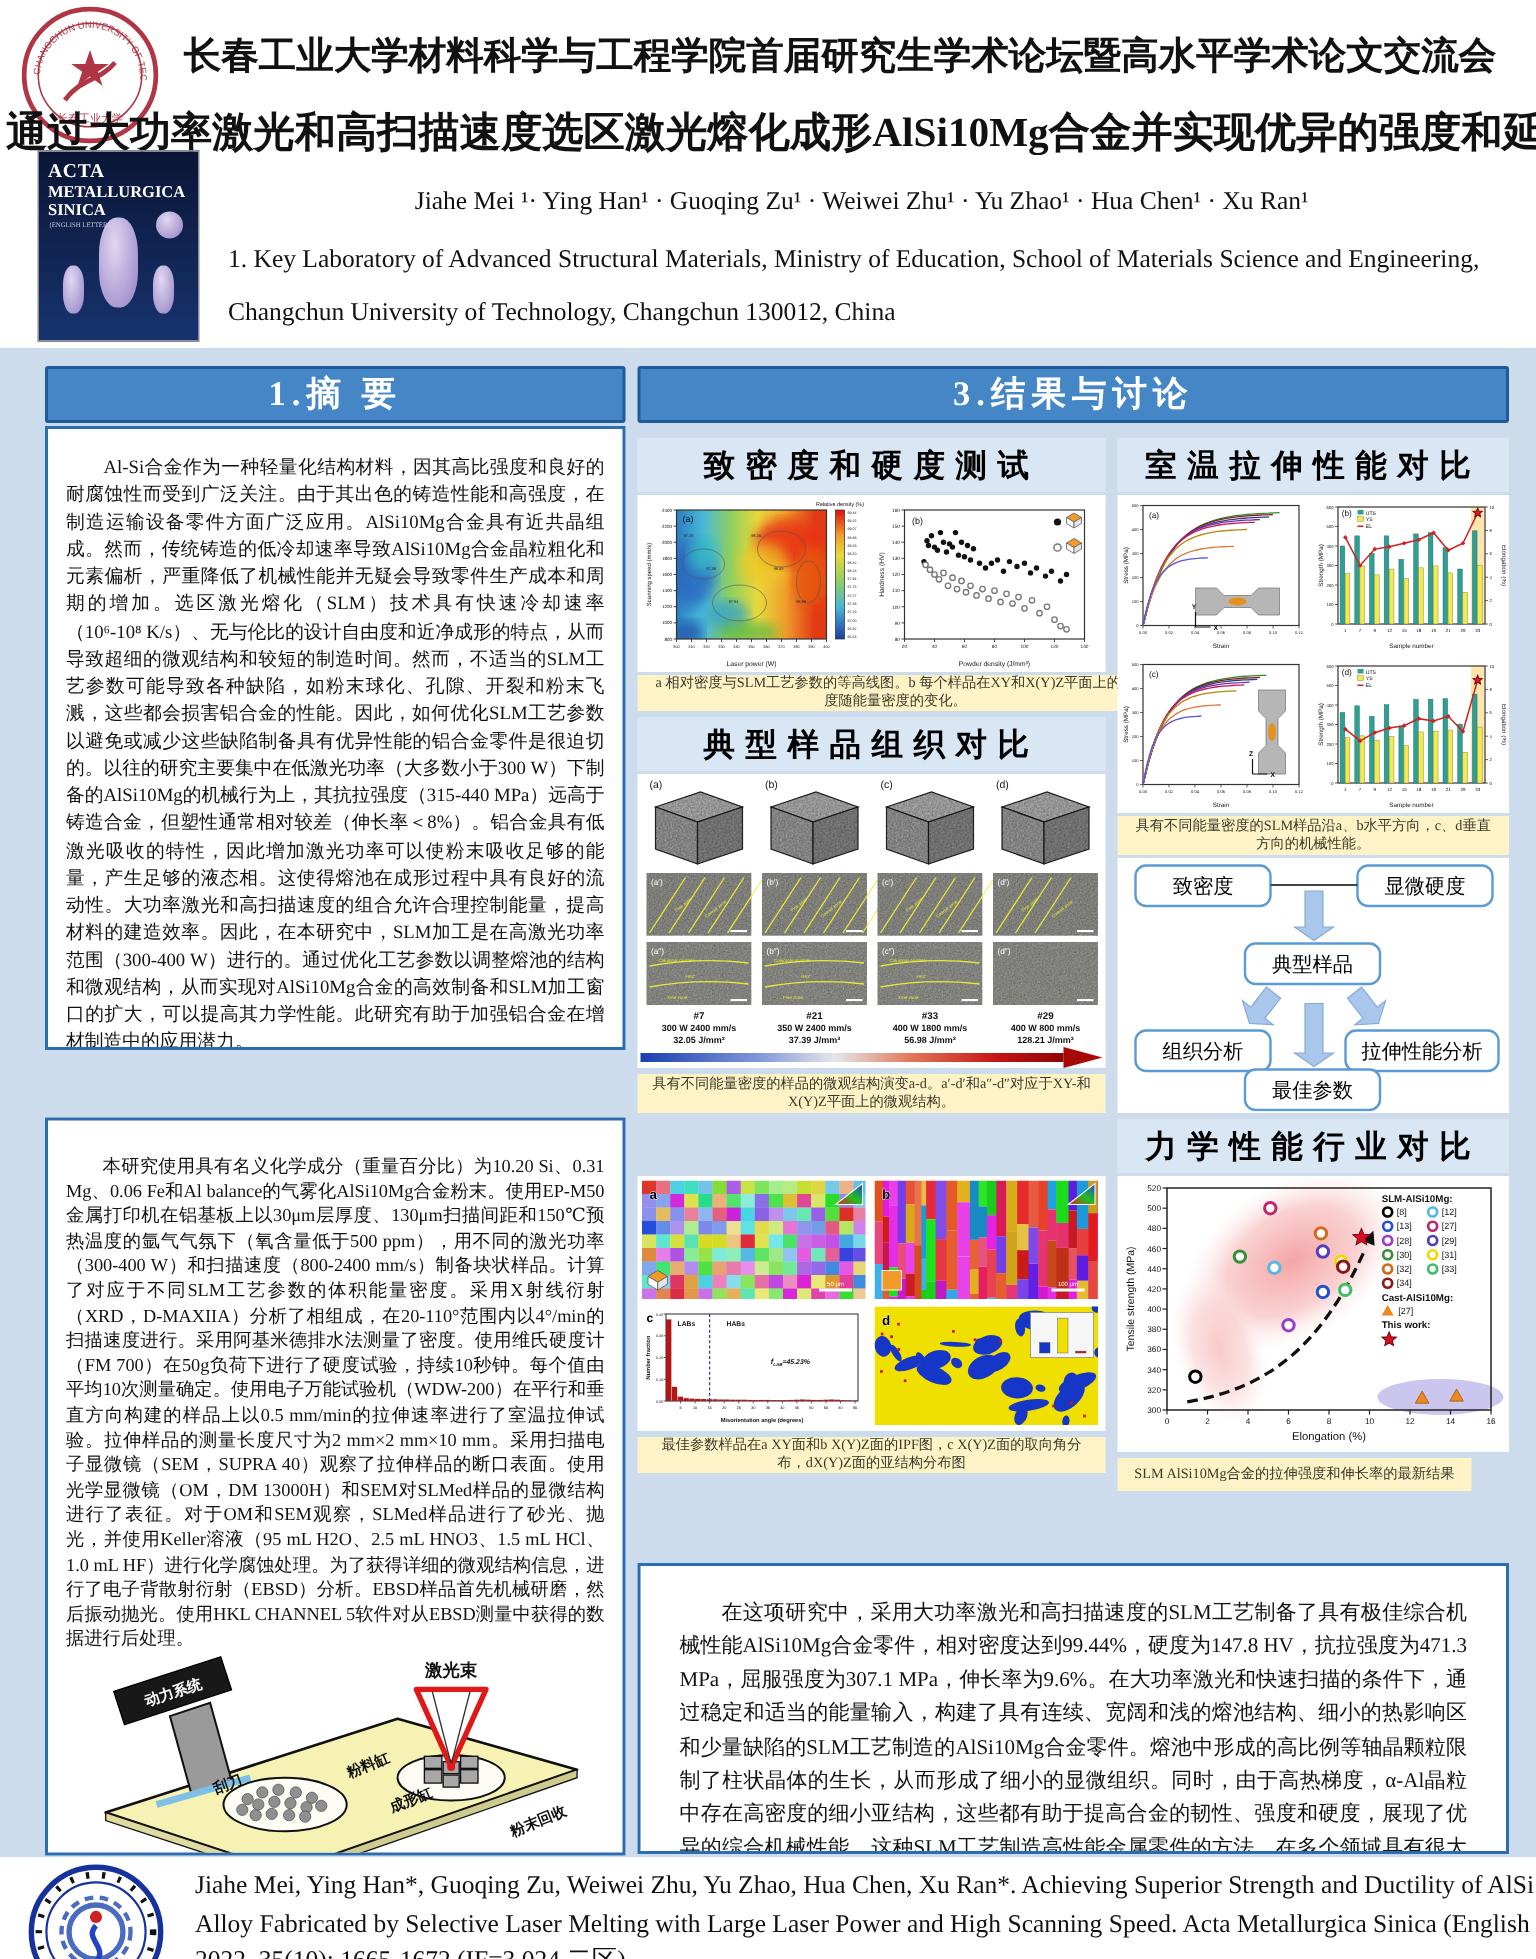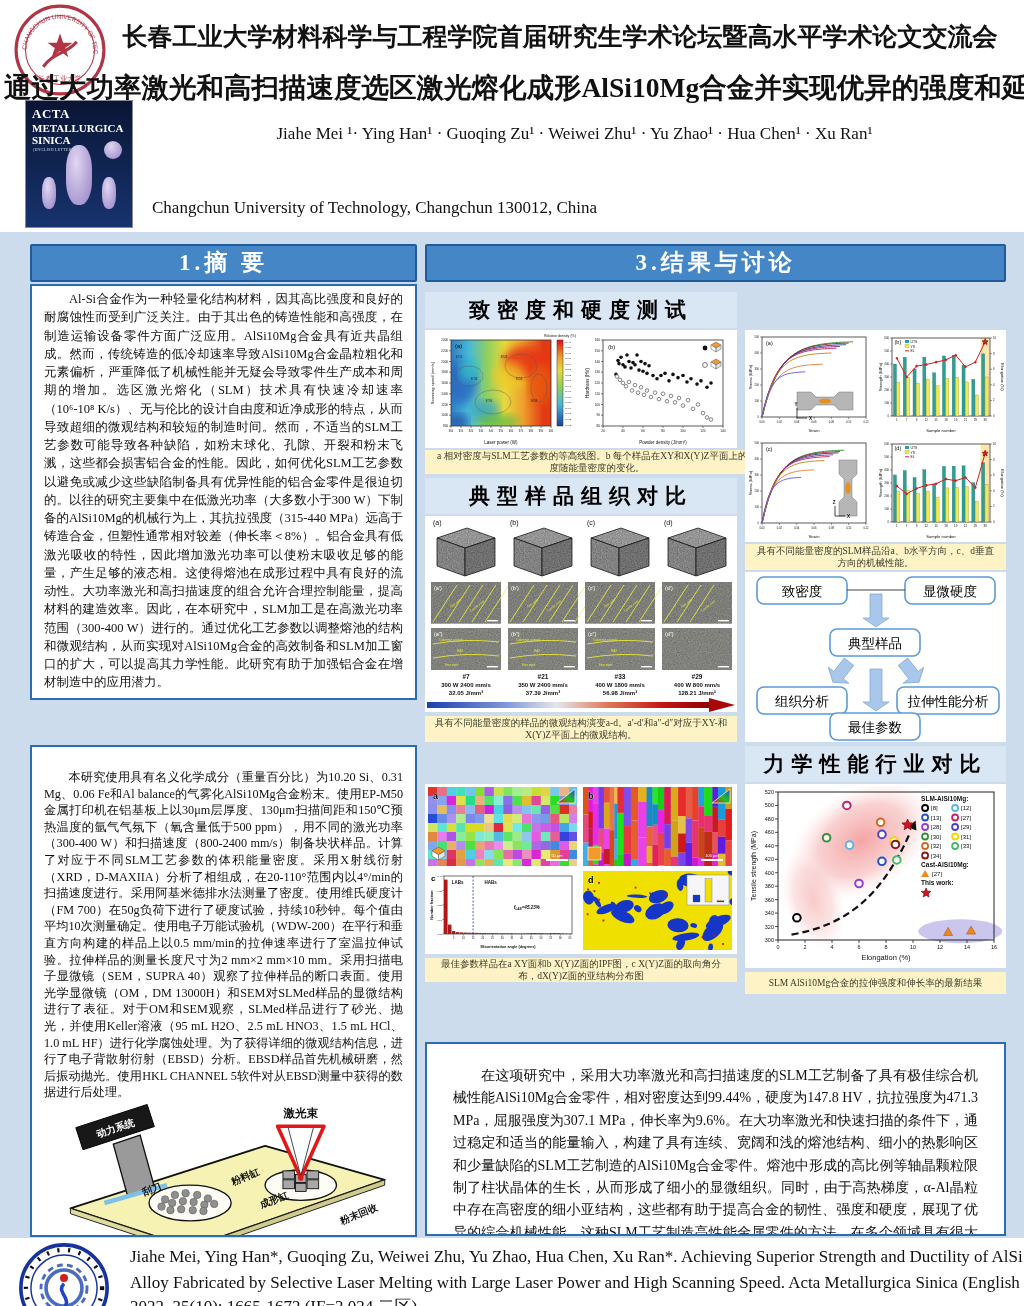--- a/index.html
+++ b/index.html
@@ -11,21 +11,21 @@
   .secbar{position:absolute;background:#4587c6;border:2px solid #1f5a9a;color:#fff;
           font-weight:bold;text-align:center;letter-spacing:4px;border-radius:2px;
           font-size:23px;line-height:34px;box-sizing:border-box;}
   .substrip{position:absolute;background:#d9e6f3;color:#000;font-weight:bold;font-size:21px;
             text-align:center;letter-spacing:7px;line-height:36px;box-sizing:border-box;}
   .cap{position:absolute;background:#fdf3c6;color:#3a3a28;font-size:9.5px;line-height:1.3;
        display:flex;align-items:center;justify-content:center;text-align:center;
        padding:2px 8px;box-sizing:border-box;}
   .panel{position:absolute;background:#ffffff;box-sizing:border-box;}
   .box{position:absolute;background:#fff;border:2px solid #2a6db0;box-sizing:border-box;overflow:hidden;}
-  .bodytext{font-size:12.5px;line-height:1.46;text-align:justify;padding:4px 12px;}
+  .bodytext{font-size:12.5px;line-height:1.46;text-align:justify;padding:16px 12px;}
   .bodytext p{margin:0;text-indent:2em;}
   .methods-text{font-size:12.2px;line-height:1.36;}
   .title1{font-size:25px;font-weight:bold;text-align:center;}
   .title2{font-size:27.5px;font-weight:bold;text-align:center;}
   .authors{font-size:17px;text-align:center;}
   .affil{font-size:17px;}
   .cover{background:linear-gradient(#0a1535,#17336e);border:1px solid #889;color:#fff;overflow:hidden;}
   .cover .t1{font-size:13px;font-weight:bold;letter-spacing:.5px;margin:5px 0 0 6px;}
   .cover .t2{font-size:11px;font-weight:bold;margin:0 0 0 6px;}
   .cover .t3{font-size:11px;font-weight:bold;margin:0 0 0 6px;}
@@ -113,20 +113,21 @@
     <div class="t2">METALLURGICA</div>
     <div class="t3">SINICA</div>
     <div class="t4">(ENGLISH LETTERS)</div>
     <div class="capsule" style="left:40px;top:44px;width:26px;height:60px"></div>
     <div class="capsule" style="left:16px;top:76px;width:14px;height:32px"></div>
     <div class="capsule" style="left:76px;top:76px;width:14px;height:32px"></div>
     <div class="capsule" style="left:78px;top:40px;width:18px;height:18px;border-radius:50%"></div>
   </div>
 
   <div class="abs authors nowrap" style="left:135px;right:10px;top:124px">Jiahe Mei ¹· Ying Han¹ · Guoqing Zu¹ · Weiwei Zhu¹ · Yu Zhao¹ · Hua Chen¹ · Xu Ran¹</div>
+  <div class="abs affil nowrap" style="left:152px;top:163px">1. Key Laboratory of Advanced Structural Materials, Ministry of Education, School of Materials Science and Engineering,</div>
   <div class="abs affil nowrap" style="left:152px;top:198px">Changchun University of Technology, Changchun 130012, China</div>
 
   <div class="band" style="top:232px;height:1006px"></div>
 
   <div class="secbar" style="left:30px;top:244px;width:387px;height:38px">1.摘 要</div>
   <div class="box bodytext" style="left:30px;top:284px;width:387px;height:416px">
     <p>Al-Si合金作为一种轻量化结构材料，因其高比强度和良好的耐腐蚀性而受到广泛关注。由于其出色的铸造性能和高强度，在制造运输设备零件方面广泛应用。AlSi10Mg合金具有近共晶组成。然而，传统铸造的低冷却速率导致AlSi10Mg合金晶粒粗化和元素偏析，严重降低了机械性能并无疑会导致零件生产成本和周期的增加。选区激光熔化（SLM）技术具有快速冷却速率（10⁶-10⁸ K/s）、无与伦比的设计自由度和近净成形的特点，从而导致超细的微观结构和较短的制造时间。然而，不适当的SLM工艺参数可能导致各种缺陷，如粉末球化、孔隙、开裂和粉末飞溅，这些都会损害铝合金的性能。因此，如何优化SLM工艺参数以避免或减少这些缺陷制备具有优异性能的铝合金零件是很迫切的。以往的研究主要集中在低激光功率（大多数小于300 W）下制备的AlSi10Mg的机械行为上，其抗拉强度（315-440 MPa）远高于铸造合金，但塑性通常相对较差（伸长率＜8%）。铝合金具有低激光吸收的特性，因此增加激光功率可以使粉末吸收足够的能量，产生足够的液态相。这使得熔池在成形过程中具有良好的流动性。大功率激光和高扫描速度的组合允许合理控制能量，提高材料的建造效率。因此，在本研究中，SLM加工是在高激光功率范围（300-400 W）进行的。通过优化工艺参数以调整熔池的结构和微观结构，从而实现对AlSi10Mg合金的高效制备和SLM加工窗口的扩大，可以提高其力学性能。此研究有助于加强铝合金在增材制造中的应用潜力。</p>
   </div>
 
   <div class="box bodytext methods-text" style="left:30px;top:745px;width:387px;height:492px;padding:22px 12px">
@@ -915,20 +916,21 @@
           <rect x="104" y="4" width="42" height="30" fill="#f6f6f6" stroke="#888" stroke-width="0.5"></rect>
           <rect x="110" y="24" width="7" height="7.000000000000001" fill="#1636c8" stroke="#555" stroke-width="0.3"></rect>
           <rect x="122" y="7.75" width="7" height="23.25" fill="#f0e000" stroke="#555" stroke-width="0.3"></rect>
           <rect x="134" y="29.75" width="7" height="1.25" fill="#cc1414" stroke="#555" stroke-width="0.3"></rect>
           <text x="5" y="12" font-size="9" text-anchor="start" fill="#000" font-weight="bold" stroke="#fff" stroke-width="0.5" paint-order="stroke">d</text>
         </svg>
       </div>
   </div>
   <div class="cap" style="left:425px;top:958px;width:312px;height:24px">最佳参数样品在a XY面和b X(Y)Z面的IPF图，c X(Y)Z面的取向角分布，dX(Y)Z面的亚结构分布图</div>
 
+  <div class="substrip" style="left:745px;top:292px;width:261px;height:36px">室温拉伸性能对比</div>
   <div class="panel gridfig" style="left:745px;top:330px;width:261px;height:212px;grid-template-columns:1fr 1fr;align-items:center;justify-items:center">
     <div id="fig-ss-a">
         <svg width="127" height="103" viewBox="0 0 127 103">
           <rect x="15" y="5" width="104" height="80" fill="#fff" stroke="#333" stroke-width="0.8"></rect>
           <path d="M15,85 L18.6,71.3 L22.3,60.0 L25.9,50.8 L29.6,43.3 L33.2,37.1 L36.8,32.1 L40.5,28.0 L44.1,24.6 L47.8,21.8 L51.4,19.5 L55.0,17.7 L58.7,16.2 L62.3,14.9 L66.0,13.9 L69.6,13.1 L73.2,12.4 L76.9,11.8 L80.5,11.4 L84.2,11.0 L87.8,10.7 L91.4,10.4 L95.1,10.2 L98.7,10.1 L102.4,9.9 L106.0,9.8" fill="none" stroke="#2e8b2e" stroke-width="0.9"></path>
           <path d="M15,85 L18.5,71.5 L21.9,60.5 L25.4,51.4 L28.9,44.0 L32.3,38.0 L35.8,33.0 L39.3,28.9 L42.7,25.6 L46.2,22.9 L49.7,20.7 L53.1,18.8 L56.6,17.3 L60.1,16.1 L63.5,15.1 L67.0,14.3 L70.5,13.6 L73.9,13.1 L77.4,12.6 L80.9,12.2 L84.3,11.9 L87.8,11.7 L91.3,11.5 L94.7,11.3 L98.2,11.2 L101.7,11.1" fill="none" stroke="#8b1a1a" stroke-width="0.9"></path>
           <path d="M15,85 L18.4,71.8 L21.7,61.0 L25.1,52.1 L28.5,44.9 L31.8,39.0 L35.2,34.1 L38.5,30.1 L41.9,26.9 L45.3,24.2 L48.6,22.0 L52.0,20.3 L55.4,18.8 L58.7,17.6 L62.1,16.6 L65.4,15.8 L68.8,15.2 L72.2,14.6 L75.5,14.2 L78.9,13.8 L82.3,13.5 L85.6,13.3 L89.0,13.1 L92.3,12.9 L95.7,12.8 L99.1,12.7" fill="none" stroke="#27408b" stroke-width="0.9"></path>
           <path d="M15,85 L18.1,72.1 L21.2,61.6 L24.4,52.9 L27.5,45.9 L30.6,40.1 L33.7,35.4 L36.8,31.5 L40.0,28.3 L43.1,25.7 L46.2,23.6 L49.3,21.8 L52.4,20.4 L55.6,19.2 L58.7,18.3 L61.8,17.5 L64.9,16.9 L68.0,16.3 L71.2,15.9 L74.3,15.6 L77.4,15.3 L80.5,15.0 L83.6,14.8 L86.8,14.7 L89.9,14.5 L93.0,14.4" fill="none" stroke="#7a2ea0" stroke-width="0.9"></path>
           <path d="M15,85 L18.0,72.4 L21.0,62.2 L23.9,53.7 L26.9,46.9 L29.9,41.2 L32.9,36.6 L35.9,32.8 L38.9,29.7 L41.8,27.2 L44.8,25.1 L47.8,23.4 L50.8,22.0 L53.8,20.9 L56.7,19.9 L59.7,19.2 L62.7,18.6 L65.7,18.0 L68.7,17.6 L71.6,17.3 L74.6,17.0 L77.6,16.8 L80.6,16.6 L83.6,16.4 L86.6,16.3 L89.5,16.2" fill="none" stroke="#c2185b" stroke-width="0.9"></path>
           <path d="M15,85 L17.8,73.3 L20.5,63.8 L23.3,55.9 L26.1,49.5 L28.9,44.3 L31.6,40.0 L34.4,36.5 L37.2,33.6 L40.0,31.2 L42.7,29.3 L45.5,27.7 L48.3,26.4 L51.1,25.4 L53.8,24.5 L56.6,23.8 L59.4,23.2 L62.1,22.7 L64.9,22.3 L67.7,22.0 L70.5,21.7 L73.2,21.5 L76.0,21.4 L78.8,21.2 L81.6,21.1 L84.3,21.0" fill="none" stroke="#b8860b" stroke-width="0.9"></path>
@@ -1312,21 +1314,21 @@
           <circle cx="177.1" cy="69.5" r="3" fill="#fff" stroke="#8b1616" stroke-width="1.8"></circle>
           <text x="183.1" y="71.5" font-size="6" text-anchor="start" fill="#111">[34]</text>
           <text x="173.1" y="81" font-size="6.5" text-anchor="start" fill="#111" font-weight="bold">Cast-AlSi10Mg:</text>
           <polygon points="177.1,84 173.1,91 181.1,91" fill="#f08822"></polygon>
           <text x="184.1" y="90" font-size="6" text-anchor="start" fill="#111">[27]</text>
           <text x="173.1" y="99" font-size="6.5" text-anchor="start" fill="#111" font-weight="bold">This work:</text>
           <polygon points="178.1,102.0 179.4,105.2 182.9,105.5 180.2,107.7 181.0,111.0 178.1,109.3 175.2,111.0 176.0,107.7 173.3,105.5 176.8,105.2" fill="#d80f20" stroke="#7a0a14" stroke-width="0.7"></polygon>
         </svg>
       </div>
   </div>
-  <div class="cap" style="left:745px;top:972px;width:261px;height:22px">SLM AlSi10Mg合金的拉伸强度和伸长率的最新结果</div>
+  <div class="cap" style="left:745px;top:972px;width:236px;height:22px">SLM AlSi10Mg合金的拉伸强度和伸长率的最新结果</div>
 
   <div class="box" style="left:425px;top:1042px;width:581px;height:194px;font-size:14px;line-height:1.6;text-align:justify;padding:9px 14px">
     <p style="margin:12px;text-indent:2em">在这项研究中，采用大功率激光和高扫描速度的SLM工艺制备了具有极佳综合机械性能AlSi10Mg合金零件，相对密度达到99.44%，硬度为147.8 HV，抗拉强度为471.3 MPa，屈服强度为307.1 MPa，伸长率为9.6%。在大功率激光和快速扫描的条件下，通过稳定和适当的能量输入，构建了具有连续、宽阔和浅的熔池结构、细小的热影响区和少量缺陷的SLM工艺制造的AlSi10Mg合金零件。熔池中形成的高比例等轴晶颗粒限制了柱状晶体的生长，从而形成了细小的显微组织。同时，由于高热梯度，α-Al晶粒中存在高密度的细小亚结构，这些都有助于提高合金的韧性、强度和硬度，展现了优异的综合机械性能。这种SLM工艺制造高性能金属零件的方法，在多个领域具有很大的应用前景。</p>
   </div>
 
   <svg class="abs" style="left:18px;top:1242px" width="92" height="92" viewBox="0 0 64 64">
     <circle cx="32" cy="32" r="30" fill="#fff" stroke="#16329c" stroke-width="2.5"></circle>
     <circle cx="32" cy="32" r="23" fill="none" stroke="#16329c" stroke-width="1"></circle>
     <circle cx="32" cy="32" r="26.5" fill="none" stroke="#111" stroke-width="3" stroke-dasharray="1.5,6"></circle>
     <circle cx="32" cy="32" r="16" fill="none" stroke="#4a6cc0" stroke-width="2" stroke-dasharray="4,3"></circle>

